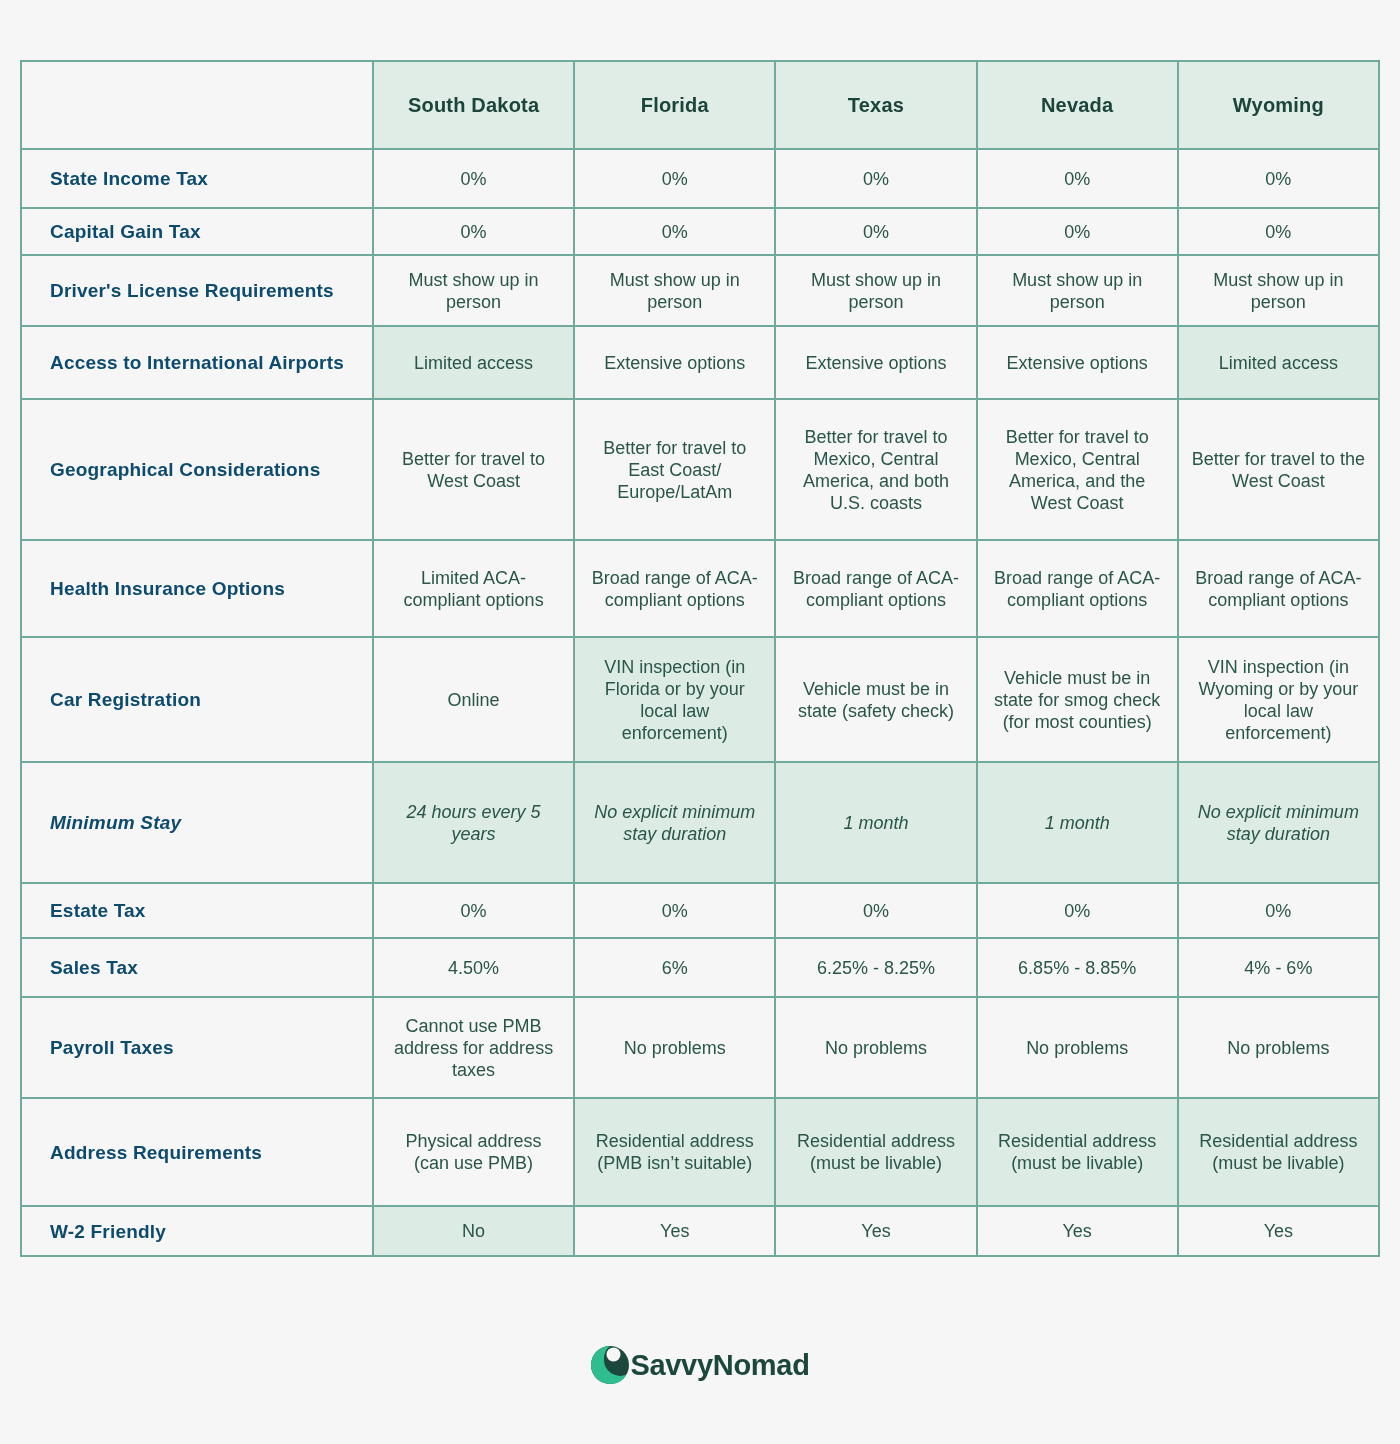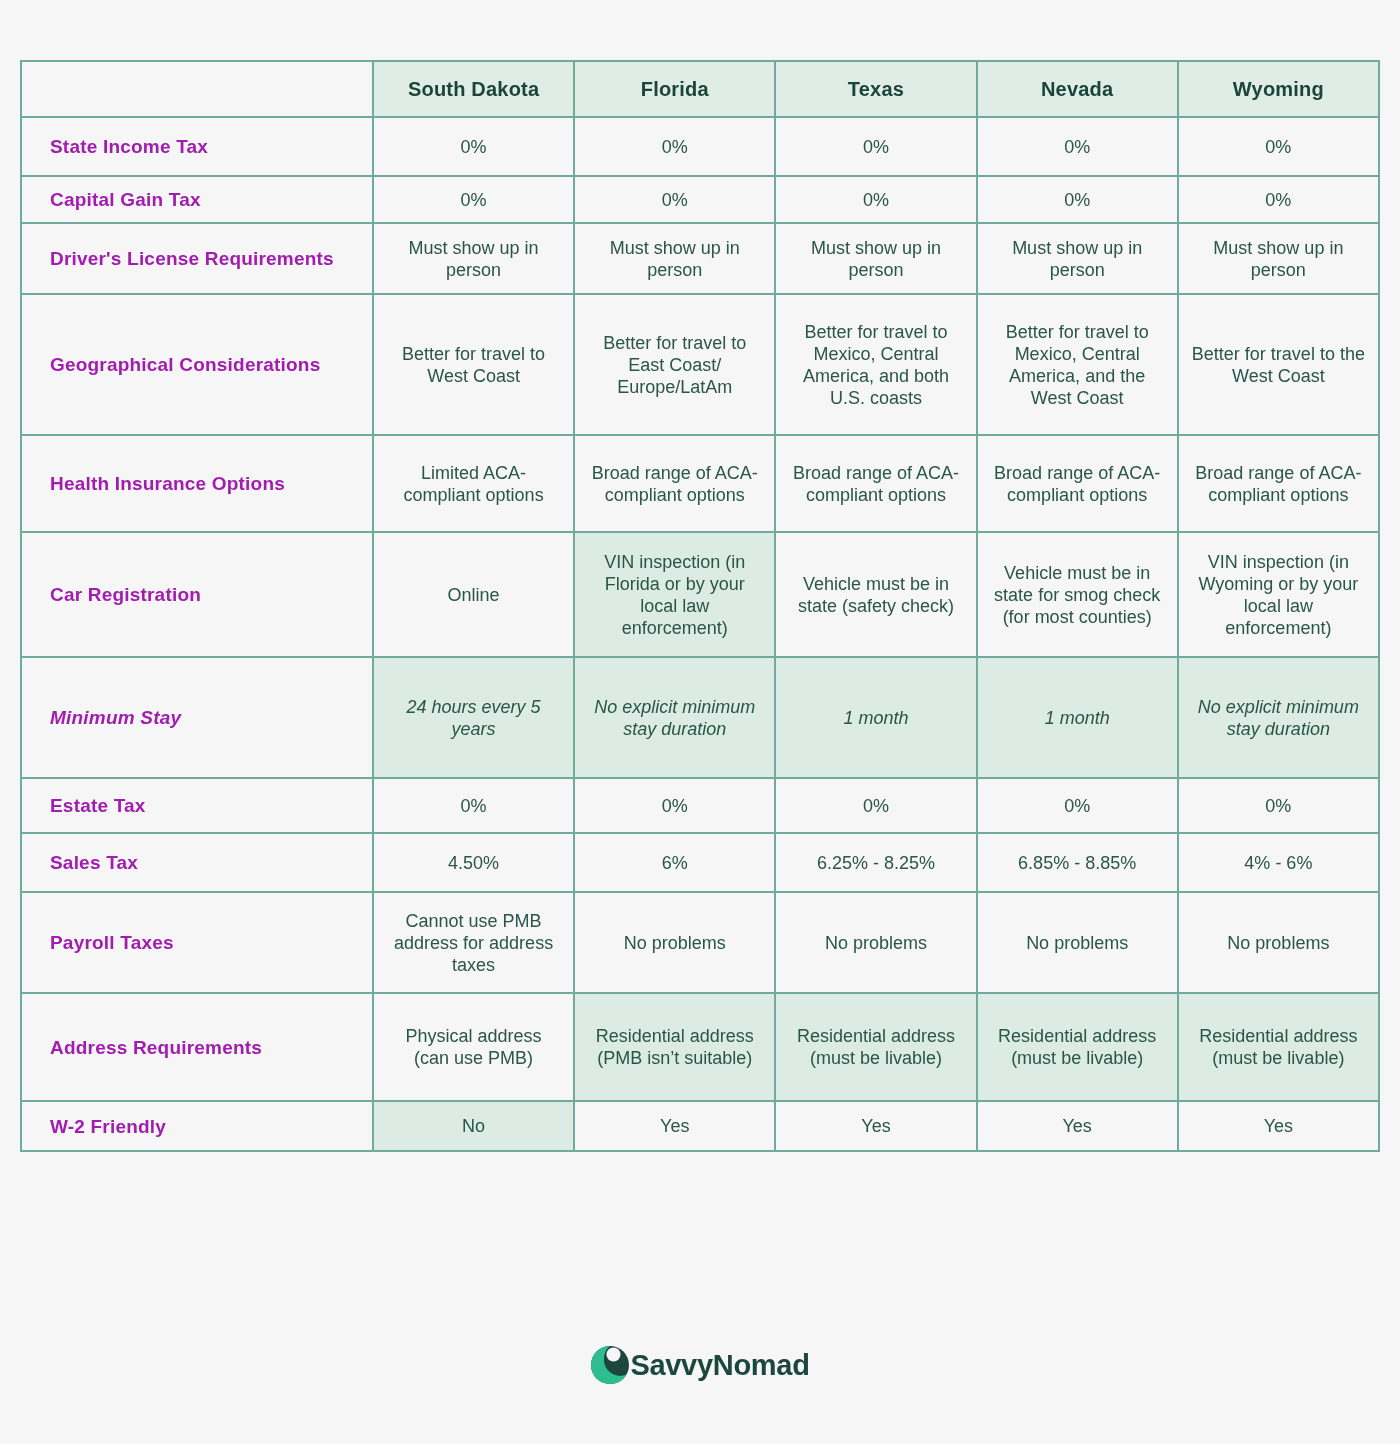--- a/index.html
+++ b/index.html
@@ -20,31 +20,31 @@
     border-collapse: collapse;
     table-layout: fixed;
     background: #f6f6f6;
   }
   table.compare col.label-col { width: 352px; }
   table.compare th, table.compare td {
     border: 2px solid #6faa9c;
     vertical-align: middle;
   }
   th.state {
-    height: 56px;
+    height: 88px;
     background: #dfede6;
     color: #1b443a;
     font-size: 20px;
     font-weight: 700;
     text-align: center;
     letter-spacing: 0.2px;
   }
   th.corner { background: #f6f6f6; }
   td.rowlabel {
-    color: #a21caf;
+    color: #0c4a6e;
     font-size: 19px;
     font-weight: 700;
     text-align: left;
     padding: 10px 20px 10px 28px;
     line-height: 25px;
     letter-spacing: 0.2px;
   }
   td.value {
     color: #2a564a;
     font-size: 18px;
@@ -113,20 +113,28 @@
           <td class="value">0%</td>
         </tr>
         <tr style="height: 71px;">
           <td class="rowlabel">Driver's License Requirements</td>
           <td class="value">Must show up in person</td>
           <td class="value">Must show up in person</td>
           <td class="value">Must show up in person</td>
           <td class="value">Must show up in person</td>
           <td class="value">Must show up in person</td>
         </tr>
+        <tr style="height: 73px;">
+          <td class="rowlabel">Access to International Airports</td>
+          <td class="value hl">Limited access</td>
+          <td class="value">Extensive options</td>
+          <td class="value">Extensive options</td>
+          <td class="value">Extensive options</td>
+          <td class="value hl">Limited access</td>
+        </tr>
         <tr style="height: 141px;">
           <td class="rowlabel">Geographical Considerations</td>
           <td class="value">Better for travel to West Coast</td>
           <td class="value">Better for travel to East Coast/ Europe/LatAm</td>
           <td class="value">Better for travel to Mexico, Central America, and both U.S. coasts</td>
           <td class="value">Better for travel to Mexico, Central America, and the West Coast</td>
           <td class="value">Better for travel to the West Coast</td>
         </tr>
         <tr style="height: 97px;">
           <td class="rowlabel">Health Insurance Options</td>

